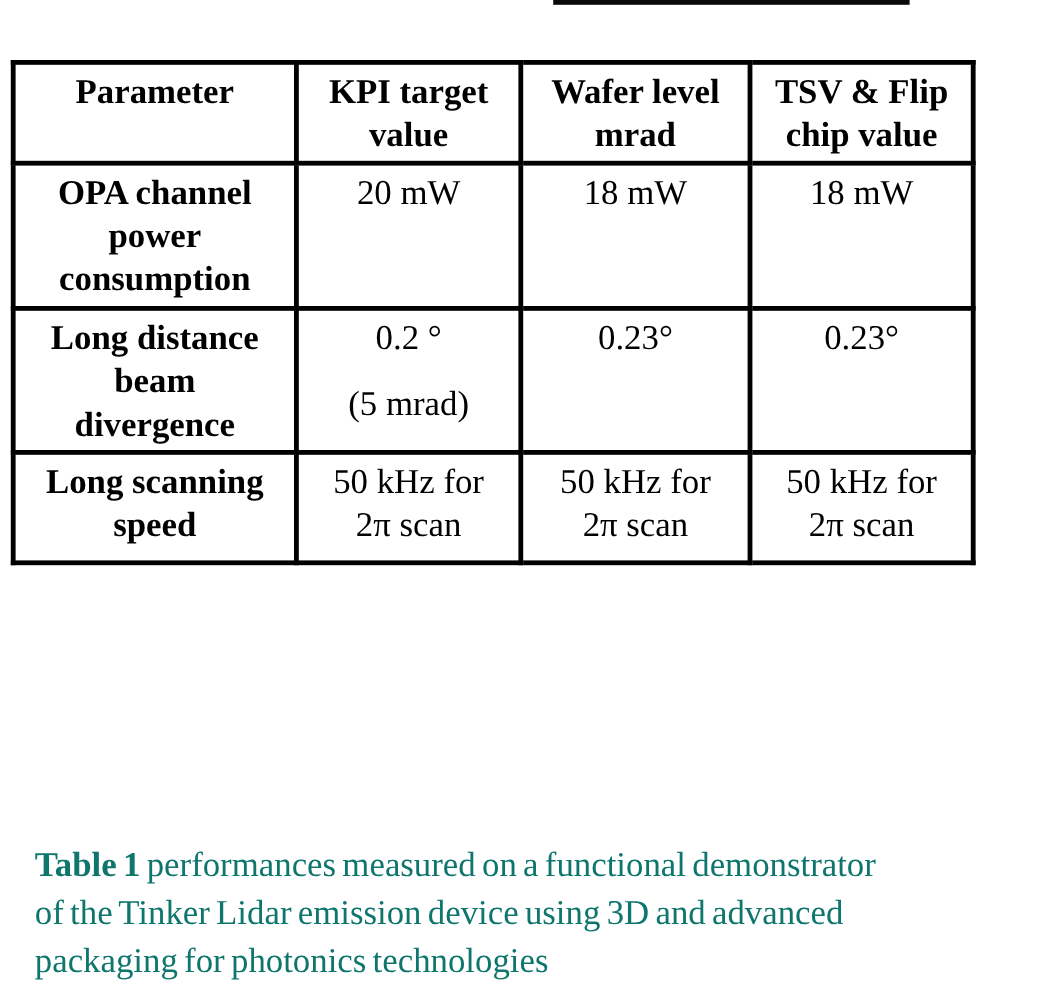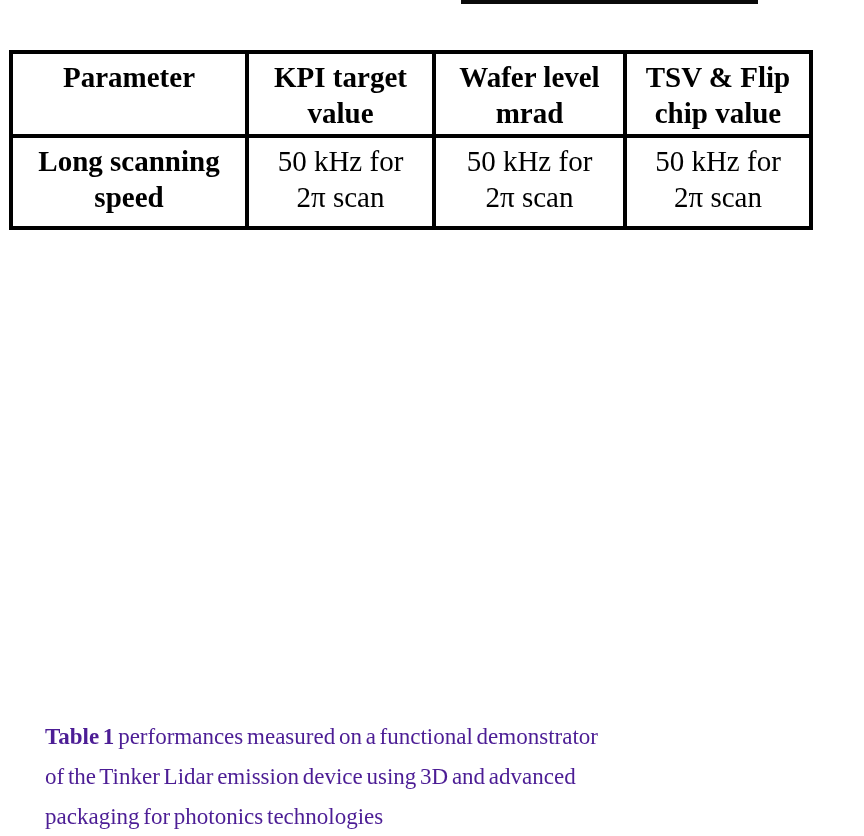--- a/index.html
+++ b/index.html
@@ -60,26 +60,26 @@
     white-space: pre-line;
   }
   .perf-table p + p {
     margin-top: 19px;
   }
   .caption {
     position: absolute;
     left: 29px;
     top: 701px;
     width: 818px;
-    margin: 16px;
-    font-size: 23px;
+    margin: 0;
+    font-size: 29px;
     line-height: 40px;
     white-space: pre-line;
     word-spacing: -2px;
-    color: #4c1d95;
+    color: #0f766e;
   }
   .caption b {
     font-weight: bold;
   }
 </style>
 </head>
 <body>
 
 <div class="top-artifact"></div>
 
@@ -95,20 +95,36 @@
       <th>Parameter</th>
       <th>KPI target
 value</th>
       <th>Wafer level
 mrad</th>
       <th>TSV &amp; Flip
 chip value</th>
     </tr>
   </thead>
   <tbody id="perf-body">
+      <tr style="height: 121px;">
+        <th><p>OPA channel
+power
+consumption</p></th>
+        <td><p>20 mW</p></td>
+        <td><p>18 mW</p></td>
+        <td><p>18 mW</p></td>
+      </tr>
+      <tr style="height: 120px;">
+        <th><p>Long distance
+beam
+divergence</p></th>
+        <td><p>0.2 °</p><p>(5 mrad)</p></td>
+        <td><p>0.23°</p></td>
+        <td><p>0.23°</p></td>
+      </tr>
       <tr style="height: 92px;">
         <th><p>Long scanning
 speed</p></th>
         <td><p>50 kHz for
 2π scan</p></td>
         <td><p>50 kHz for
 2π scan</p></td>
         <td><p>50 kHz for
 2π scan</p></td>
       </tr>

